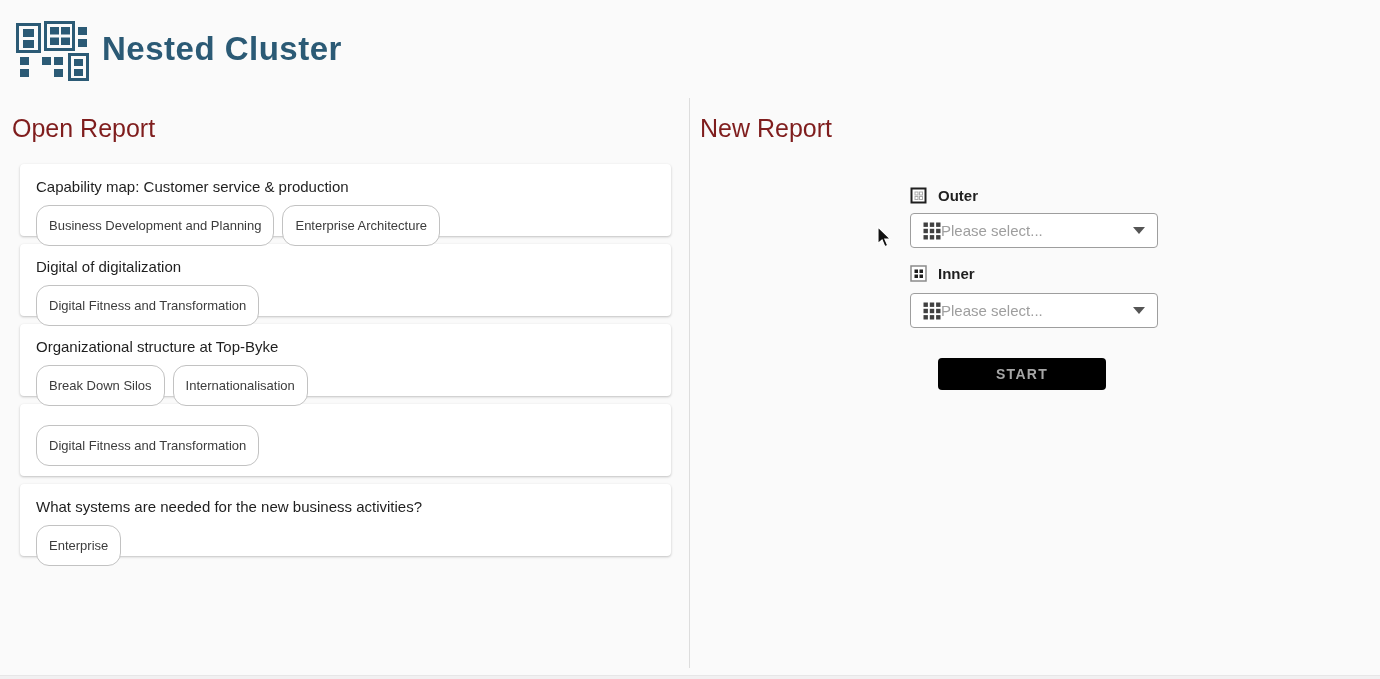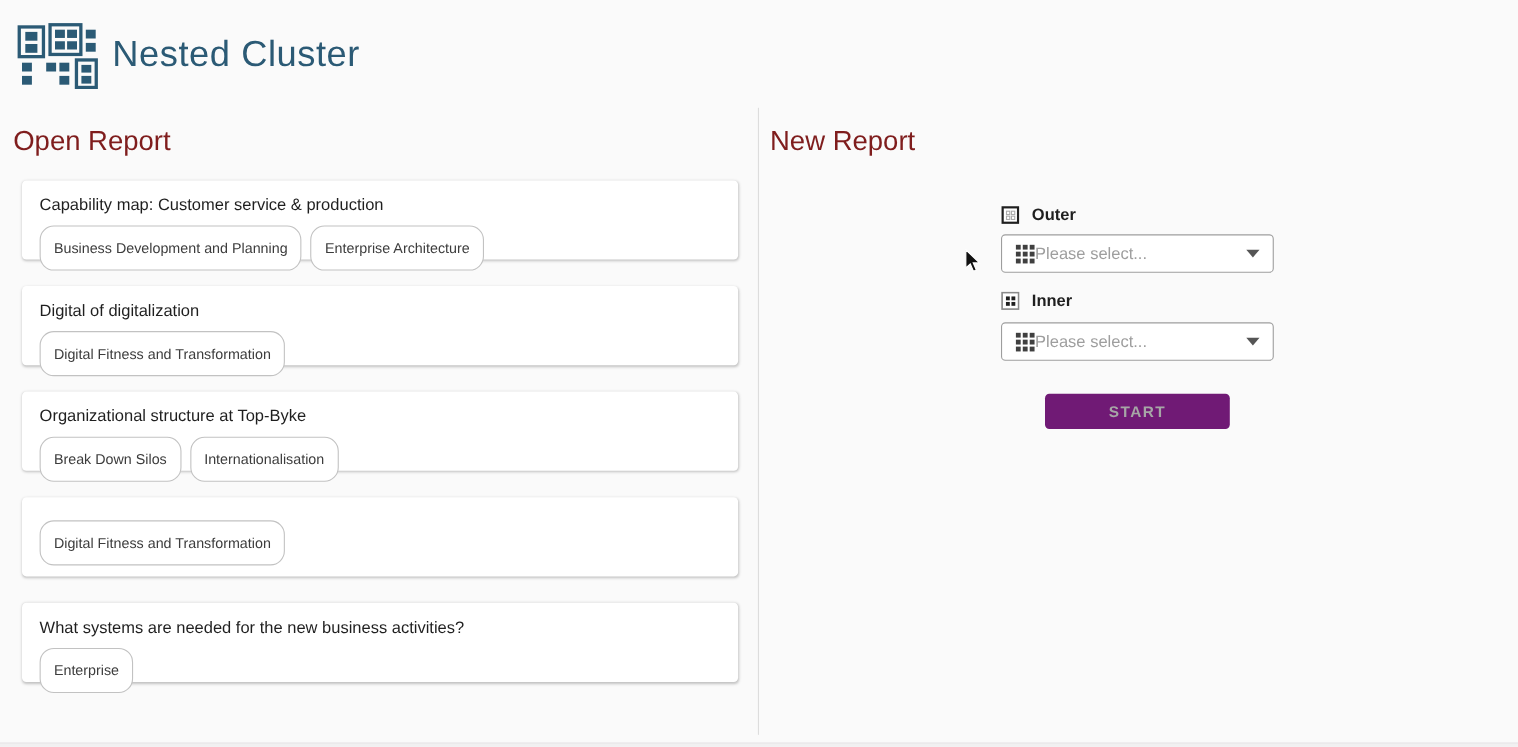--- a/index.html
+++ b/index.html
@@ -9,40 +9,40 @@
     background: #fafafa;
     color: #212121;
     position: relative;
     overflow: hidden;
   }
   .app { position: relative; width: 1380px; height: 679px; }
 
   
   .header { height: 98px; display: flex; align-items: center; padding-left: 14px; }
   .logo { width: 76px; height: 64px; flex: 0 0 auto; }
-  .app-title { font-size: 33px; font-weight: 400; color: #2b5a75; margin-left: 12px; letter-spacing: .5px; }
+  .app-title { font-size: 33px; font-weight: 700; color: #2b5a75; margin-left: 12px; letter-spacing: .5px; }
 
   
   .main { display: flex; height: 581px; }
   .panel-left { width: 689px; flex: 0 0 auto; }
   .divider { width: 1px; background: #dddddd; margin-top: 0; height: 570px; flex: 0 0 auto; }
   .panel-right { flex: 1 1 auto; position: relative; }
 
   h2.section-heading { font-size: 25px; font-weight: 400; color: #7f1d1d; margin: 12px 0 0 12px; line-height: 36px; }
   .panel-right h2.section-heading { margin-left: 10px; }
 
   
   .report-list { margin: 18px 0 0 20px; width: 651px; }
   .card {
     background: #ffffff;
     border-radius: 4px;
     box-shadow: 0 1px 3px rgba(0,0,0,0.14), 0 1px 2px rgba(0,0,0,0.10);
     height: 72px;
     padding: 13px 16px 0 16px;
-    margin-bottom: 24px;
+    margin-bottom: 8px;
     cursor: pointer;
   }
   .card-title { font-size: 15px; color: #1f1f1f; line-height: 20px; }
   .card-tags { margin-top: 8px; display: flex; }
   .tag {
     display: inline-flex; align-items: center;
     height: 41px; padding: 0 12px; margin-right: 8px;
     border: 1px solid #c2c2c2; border-radius: 13px;
     font-size: 13px; color: #3c3c3c; background: #ffffff;
     white-space: nowrap;
@@ -63,22 +63,22 @@
   }
   .select-outer { top: 115px; }
   .select-inner { top: 195px; }
   .select .placeholder { font-size: 15px; color: #9e9e9e; }
   .caret {
     margin-left: auto; width: 0; height: 0;
     border-left: 6px solid transparent; border-right: 6px solid transparent;
     border-top: 7px solid #555555;
   }
   .start-button {
-    position: absolute; left: 260px; top: 260px; width: 168px; height: 32px;
-    background: #701a75; border: none; border-radius: 4px;
+    position: absolute; left: 248px; top: 260px; width: 168px; height: 32px;
+    background: #000000; border: none; border-radius: 4px;
     font-family: "Liberation Sans", sans-serif;
     font-size: 14px; font-weight: bold; letter-spacing: 1.3px; color: #a6a6a6;
     cursor: default;
   }
 
   .bottom-edge {
     position: absolute; left: 0; right: 0; bottom: 0; height: 4px;
     background: #f1f0f1; border-top: 1px solid #e7e6e7;
   }
 

